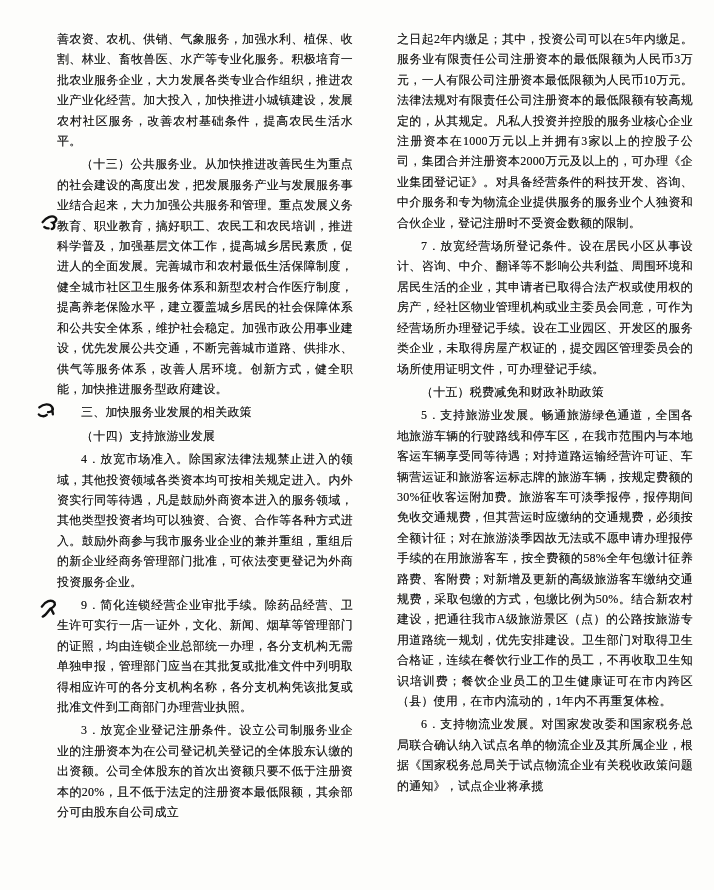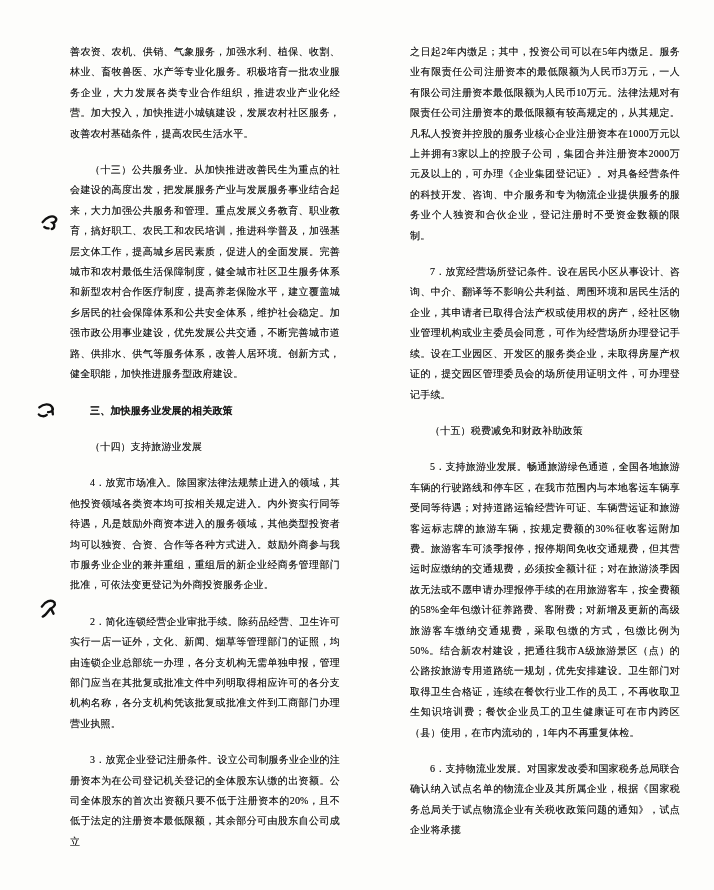--- a/index.html
+++ b/index.html
@@ -21,29 +21,29 @@
     position: absolute;
     top: 26px;
     left: 54px;
     display: flex;
     gap: 38px;
   }
   .col {
     width: 302px;
   }
   .para {
-    margin: 16px;
-    font-size: 10px;
+    margin: 3px;
+    font-size: 12px;
     line-height: 20.4px;
     text-align: justify;
     letter-spacing: 0.2px;
     text-shadow: 0 0 0.5px rgba(0,0,0,0.55);
   }
   .indent { text-indent: 2em; }
-  .bold { font-weight: bold; }
+  .bold { font-weight: normal; }
   .ink-mark {
     position: absolute;
     width: 22px;
     height: 24px;
     pointer-events: none;
   }
   .ink-mark svg { width: 100%; height: 100%; }
 </style>
 </head>
 <body>
@@ -67,21 +67,21 @@
   </span>
 
   <div class="columns">
 
     <div class="col">
       <p class="para">善农资、农机、供销、气象服务，加强水利、植保、收割、林业、畜牧兽医、水产等专业化服务。积极培育一批农业服务企业，大力发展各类专业合作组织，推进农业产业化经营。加大投入，加快推进小城镇建设，发展农村社区服务，改善农村基础条件，提高农民生活水平。</p>
       <p class="para indent">（十三）公共服务业。从加快推进改善民生为重点的社会建设的高度出发，把发展服务产业与发展服务事业结合起来，大力加强公共服务和管理。重点发展义务教育、职业教育，搞好职工、农民工和农民培训，推进科学普及，加强基层文体工作，提高城乡居民素质，促进人的全面发展。完善城市和农村最低生活保障制度，健全城市社区卫生服务体系和新型农村合作医疗制度，提高养老保险水平，建立覆盖城乡居民的社会保障体系和公共安全体系，维护社会稳定。加强市政公用事业建设，优先发展公共交通，不断完善城市道路、供排水、供气等服务体系，改善人居环境。创新方式，健全职能，加快推进服务型政府建设。</p>
       <p class="para indent bold">三、加快服务业发展的相关政策</p>
       <p class="para indent">（十四）支持旅游业发展</p>
       <p class="para indent">4．放宽市场准入。除国家法律法规禁止进入的领域，其他投资领域各类资本均可按相关规定进入。内外资实行同等待遇，凡是鼓励外商资本进入的服务领域，其他类型投资者均可以独资、合资、合作等各种方式进入。鼓励外商参与我市服务业企业的兼并重组，重组后的新企业经商务管理部门批准，可依法变更登记为外商投资服务企业。</p>
-      <p class="para indent">2．简化连锁经营企业审批手续。除药品经营、卫生许可实行一店一证外，文化、新闻、烟草等管理部门的证照，均由连锁企业总部统一办理，各分支机构无需单独申报，管理部门应当在其批复或批准文件中列明取得相应许可的各分支机构名称，各分支机构凭该批复或批准文件到工商部门办理营业执照。</p>
+      <p class="para indent">9．简化连锁经营企业审批手续。除药品经营、卫生许可实行一店一证外，文化、新闻、烟草等管理部门的证照，均由连锁企业总部统一办理，各分支机构无需单独申报，管理部门应当在其批复或批准文件中列明取得相应许可的各分支机构名称，各分支机构凭该批复或批准文件到工商部门办理营业执照。</p>
       <p class="para indent">3．放宽企业登记注册条件。设立公司制服务业企业的注册资本为在公司登记机关登记的全体股东认缴的出资额。公司全体股东的首次出资额只要不低于注册资本的20%，且不低于法定的注册资本最低限额，其余部分可由股东自公司成立</p>
     </div>
 
     <div class="col">
       <p class="para">之日起2年内缴足；其中，投资公司可以在5年内缴足。服务业有限责任公司注册资本的最低限额为人民币3万元，一人有限公司注册资本最低限额为人民币10万元。法律法规对有限责任公司注册资本的最低限额有较高规定的，从其规定。凡私人投资并控股的服务业核心企业注册资本在1000万元以上并拥有3家以上的控股子公司，集团合并注册资本2000万元及以上的，可办理《企业集团登记证》。对具备经营条件的科技开发、咨询、中介服务和专为物流企业提供服务的服务业个人独资和合伙企业，登记注册时不受资金数额的限制。</p>
       <p class="para indent">7．放宽经营场所登记条件。设在居民小区从事设计、咨询、中介、翻译等不影响公共利益、周围环境和居民生活的企业，其申请者已取得合法产权或使用权的房产，经社区物业管理机构或业主委员会同意，可作为经营场所办理登记手续。设在工业园区、开发区的服务类企业，未取得房屋产权证的，提交园区管理委员会的场所使用证明文件，可办理登记手续。</p>
       <p class="para indent">（十五）税费减免和财政补助政策</p>
       <p class="para indent">5．支持旅游业发展。畅通旅游绿色通道，全国各地旅游车辆的行驶路线和停车区，在我市范围内与本地客运车辆享受同等待遇；对持道路运输经营许可证、车辆营运证和旅游客运标志牌的旅游车辆，按规定费额的30%征收客运附加费。旅游客车可淡季报停，报停期间免收交通规费，但其营运时应缴纳的交通规费，必须按全额计征；对在旅游淡季因故无法或不愿申请办理报停手续的在用旅游客车，按全费额的58%全年包缴计征养路费、客附费；对新增及更新的高级旅游客车缴纳交通规费，采取包缴的方式，包缴比例为50%。结合新农村建设，把通往我市A级旅游景区（点）的公路按旅游专用道路统一规划，优先安排建设。卫生部门对取得卫生合格证，连续在餐饮行业工作的员工，不再收取卫生知识培训费；餐饮企业员工的卫生健康证可在市内跨区（县）使用，在市内流动的，1年内不再重复体检。</p>
       <p class="para indent">6．支持物流业发展。对国家发改委和国家税务总局联合确认纳入试点名单的物流企业及其所属企业，根据《国家税务总局关于试点物流企业有关税收政策问题的通知》，试点企业将承揽</p>
     </div>

